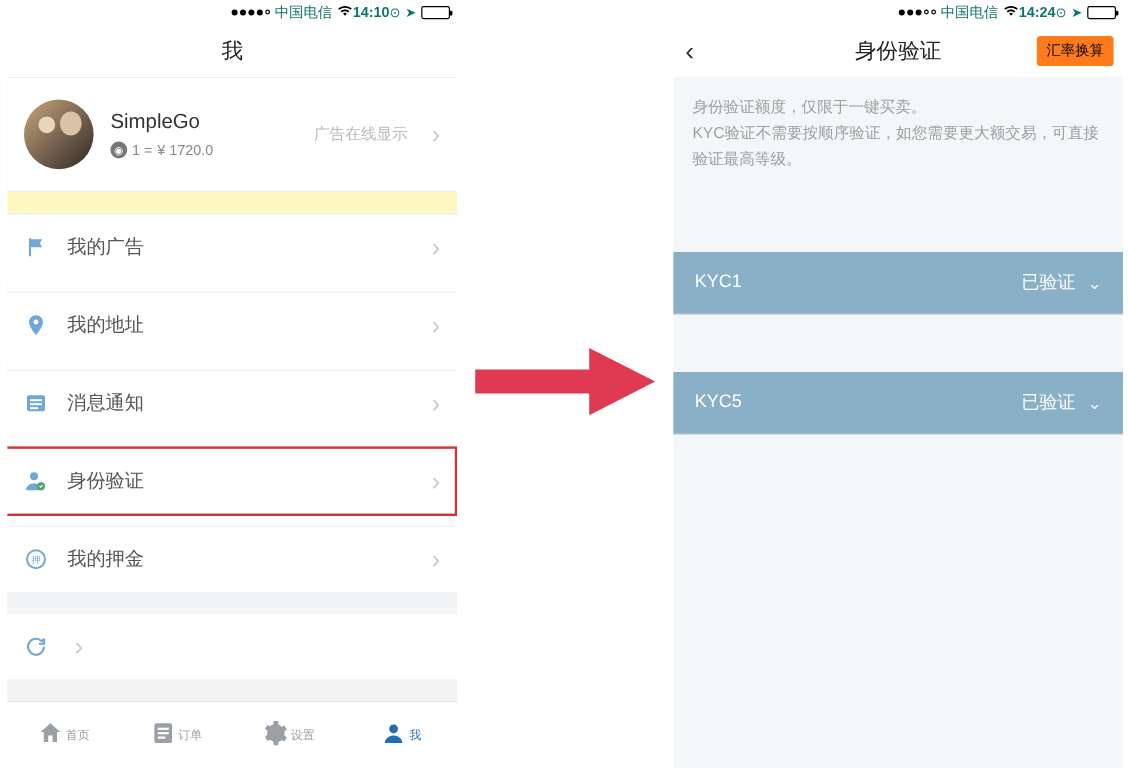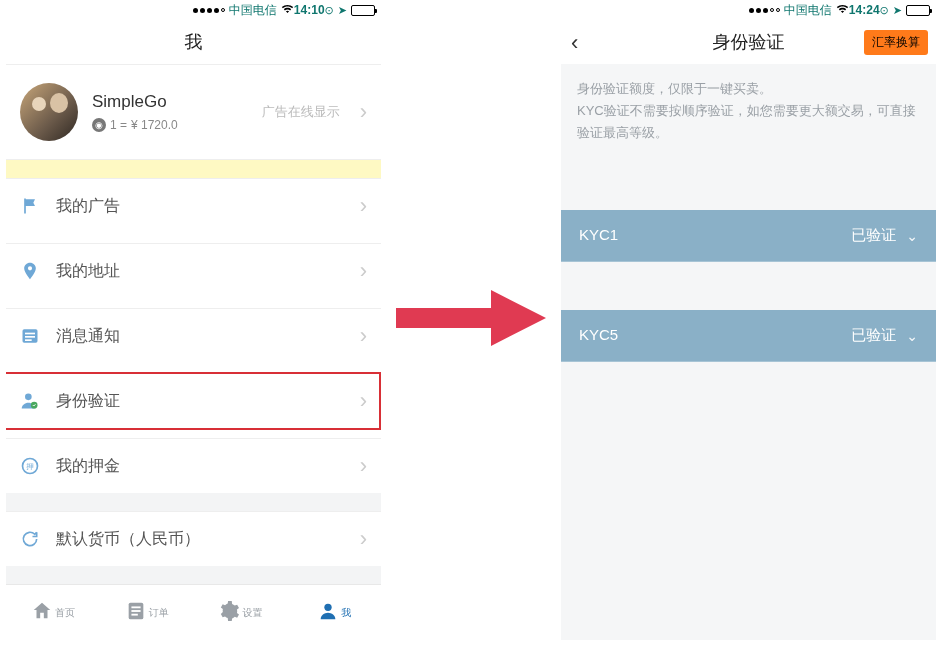--- a/index.html
+++ b/index.html
@@ -174,21 +174,20 @@
     <div class="gap"></div>
 
     <div class="menu-group">
       <div class="menu-item">
         <span class="icon-slot">
             <svg class="i-refresh" viewBox="0 0 24 24" fill="none" stroke="#6fa8d6" stroke-width="2">
               <path d="M20 12a8 8 0 1 1-2.3-5.7L20 4"></path>
               <path d="M20 4v5h-5"></path>
             </svg>
           </span>
-        <span class="label">默认货币（人民币）</span>
         <span class="chev">›</span>
       </div>
     </div>
 
     <div class="filler"></div>
   </div>
 
   <div class="tabbar">
     <div class="tab">
       <span class="ticon"><svg viewBox="0 0 24 24" fill="#9aa0a6">

